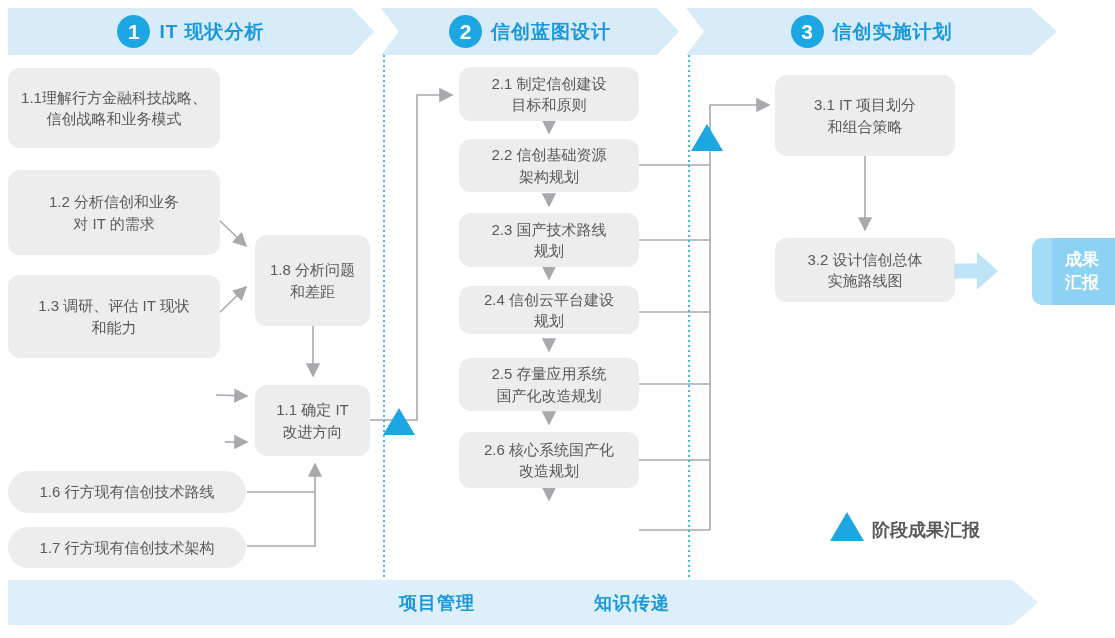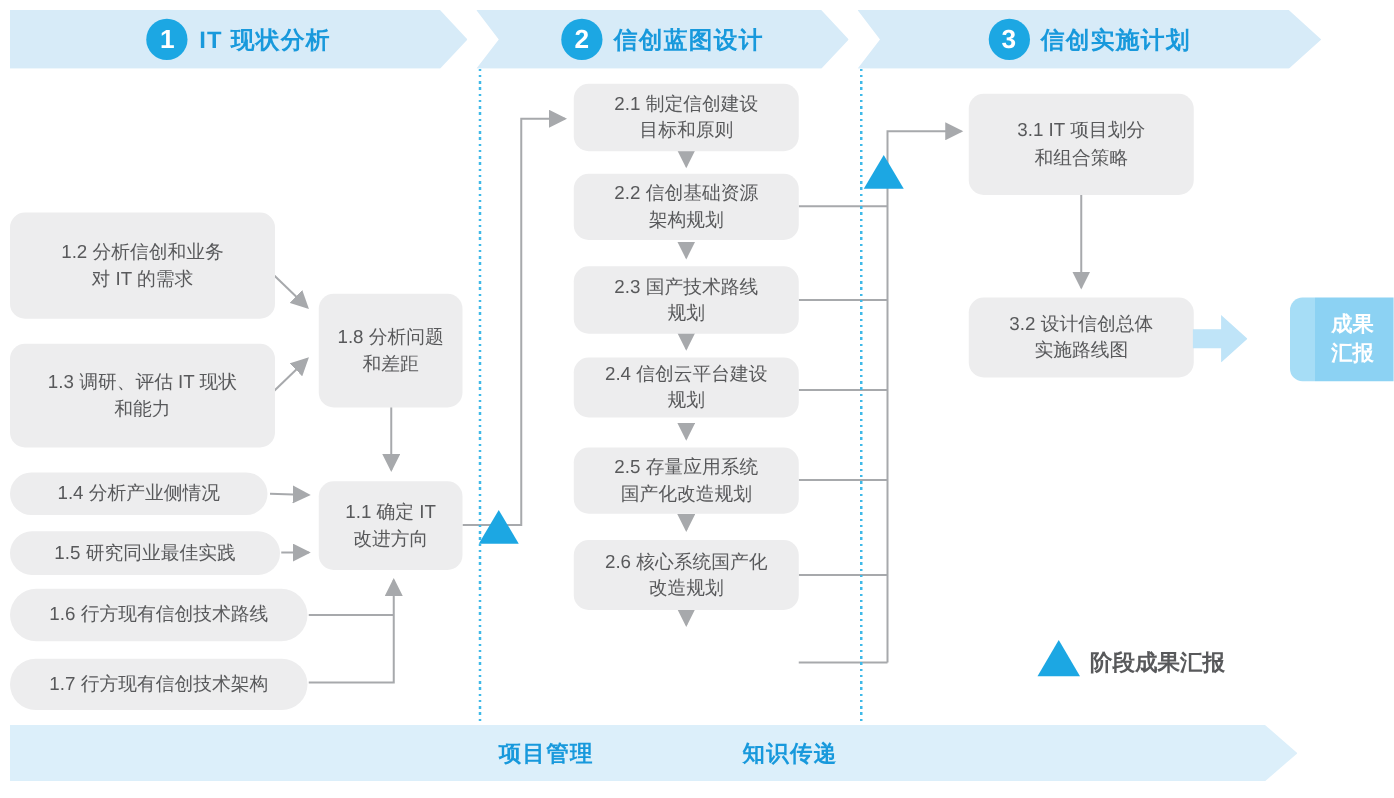--- a/index.html
+++ b/index.html
@@ -102,26 +102,26 @@
   </div>
   <div class="seg seg-notch-point" style="left:381px;width:298px">
     <span class="phase-num">2</span>
     <span class="phase-title">信创蓝图设计</span>
   </div>
   <div class="seg seg-notch-tip" style="left:686px;width:371px">
     <span class="phase-num">3</span>
     <span class="phase-title">信创实施计划</span>
   </div>
 
+  <div class="box" style="left:8px;top:68px;width:212px;height:80px">1.1理解行方金融科技战略、
+信创战略和业务模式</div>
   <div class="box" style="left:8px;top:170px;width:212px;height:85px">1.2 分析信创和业务
 对 IT 的需求</div>
   <div class="box" style="left:8px;top:275px;width:212px;height:83px">1.3 调研、评估 IT 现状
 和能力</div>
-  <div class="box pill" style="left:8px;top:378px;width:206px;height:34px">1.4 分析产业侧情况</div>
-  <div class="box pill" style="left:8px;top:425px;width:216px;height:35px">1.5 研究同业最佳实践</div>
   <div class="box pill" style="left:8px;top:471px;width:238px;height:42px">1.6 行方现有信创技术路线</div>
   <div class="box pill" style="left:8px;top:527px;width:238px;height:41px">1.7 行方现有信创技术架构</div>
   <div class="box" style="left:255px;top:235px;width:115px;height:91px">1.8 分析问题
 和差距</div>
   <div class="box" style="left:255px;top:385px;width:115px;height:71px">1.1 确定 IT
 改进方向</div>
 
   <div class="box" style="left:459px;top:67px;width:180px;height:54px">2.1 制定信创建设
 目标和原则</div>
   <div class="box" style="left:459px;top:139px;width:180px;height:53px">2.2 信创基础资源

